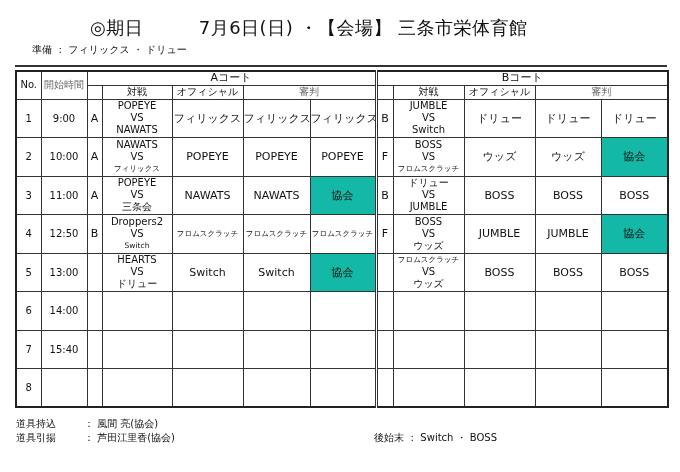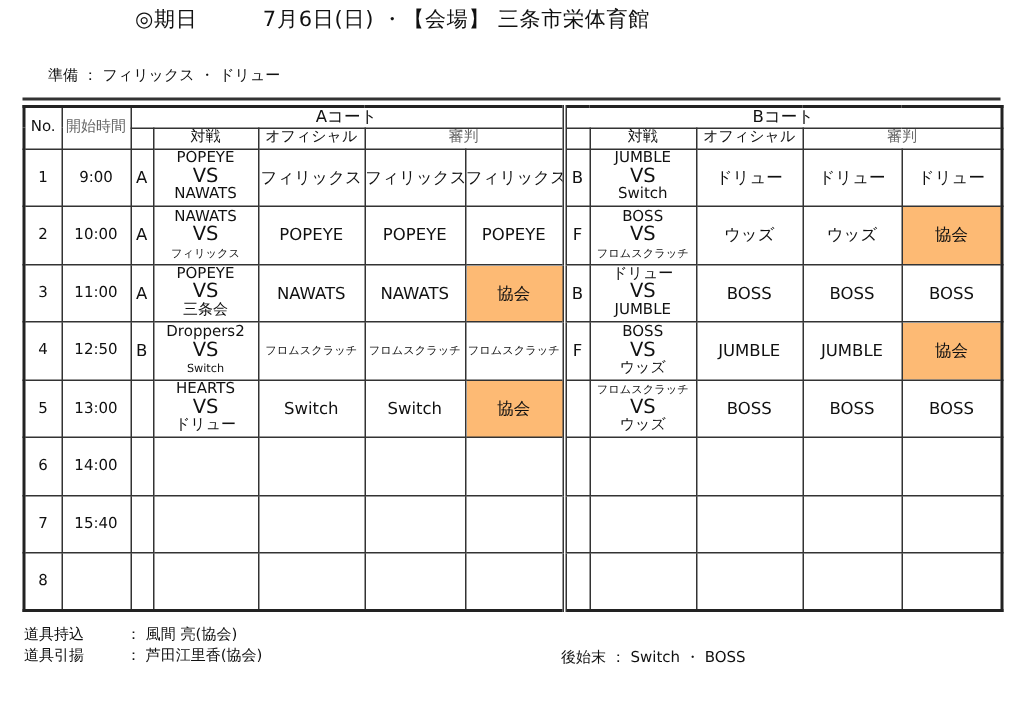--- a/index.html
+++ b/index.html
@@ -1,41 +1,41 @@
 <!DOCTYPE html>
 <html><head>
 <meta charset="utf-8">
 <style>
   * { box-sizing: border-box; margin: 0; padding: 0; }
   html, body { width: 680px; height: 472px; background: #ffffff; overflow: hidden; }
   body { font-family: "DejaVu Sans", "Liberation Sans", sans-serif; color: #111; position: relative; }
 
-  .title { position: absolute; top: 4px; left: 90px; font-size: 14px; white-space: pre; letter-spacing: 0.5px; }
+  .title { position: absolute; top: 16px; left: 90px; font-size: 18px; white-space: pre; letter-spacing: 0.5px; }
   .prep { position: absolute; top: 43px; left: 32px; font-size: 10px; white-space: pre; }
   .hr { position: absolute; top: 65px; left: 15px; width: 652px; height: 2px; background: #333; }
 
   table.sched {
     position: absolute; top: 70px; left: 15px; width: 652px;
     border-collapse: collapse; table-layout: fixed;
     border: 2px solid #222;
   }
   table.sched td, table.sched th {
     border: 1px solid #333; text-align: center; vertical-align: middle;
     font-weight: normal; overflow: hidden; white-space: nowrap;
   }
   .hdr-row td { font-size: 10px; height: 14px; line-height: 12px; }
   .hdr-court { font-size: 11px !important; }
   .row td { height: 38.5px; font-size: 11px; }
   .no, .time { font-size: 10px !important; }
   .letter { font-size: 11px !important; }
   .match { font-size: 10px !important; line-height: 12px; }
-  .match .vs { font-size: 13px; }
+  .match .vs { font-size: 10px; }
   .match .small { font-size: 7.5px; }
   .tiny { font-size: 7.5px !important; }
-  .kyokai { background: #fdba74; margin-left: 31px; }
+  .kyokai { background: #14b8a6; margin-left: 31px; }
   .split { border-right: 3px double #333 !important; }
   .mid-gray { color: #666; }
 
   .footer { position: absolute; top: 417px; left: 16px; font-size: 10px; line-height: 14px; }
   .footer .line { white-space: pre; }
   .footer .lbl { display: inline-block; width: 68px; }
   .footer-right { position: absolute; top: 431px; left: 374px; font-size: 10px; white-space: pre; }
 </style>
 </head>
 <body>

